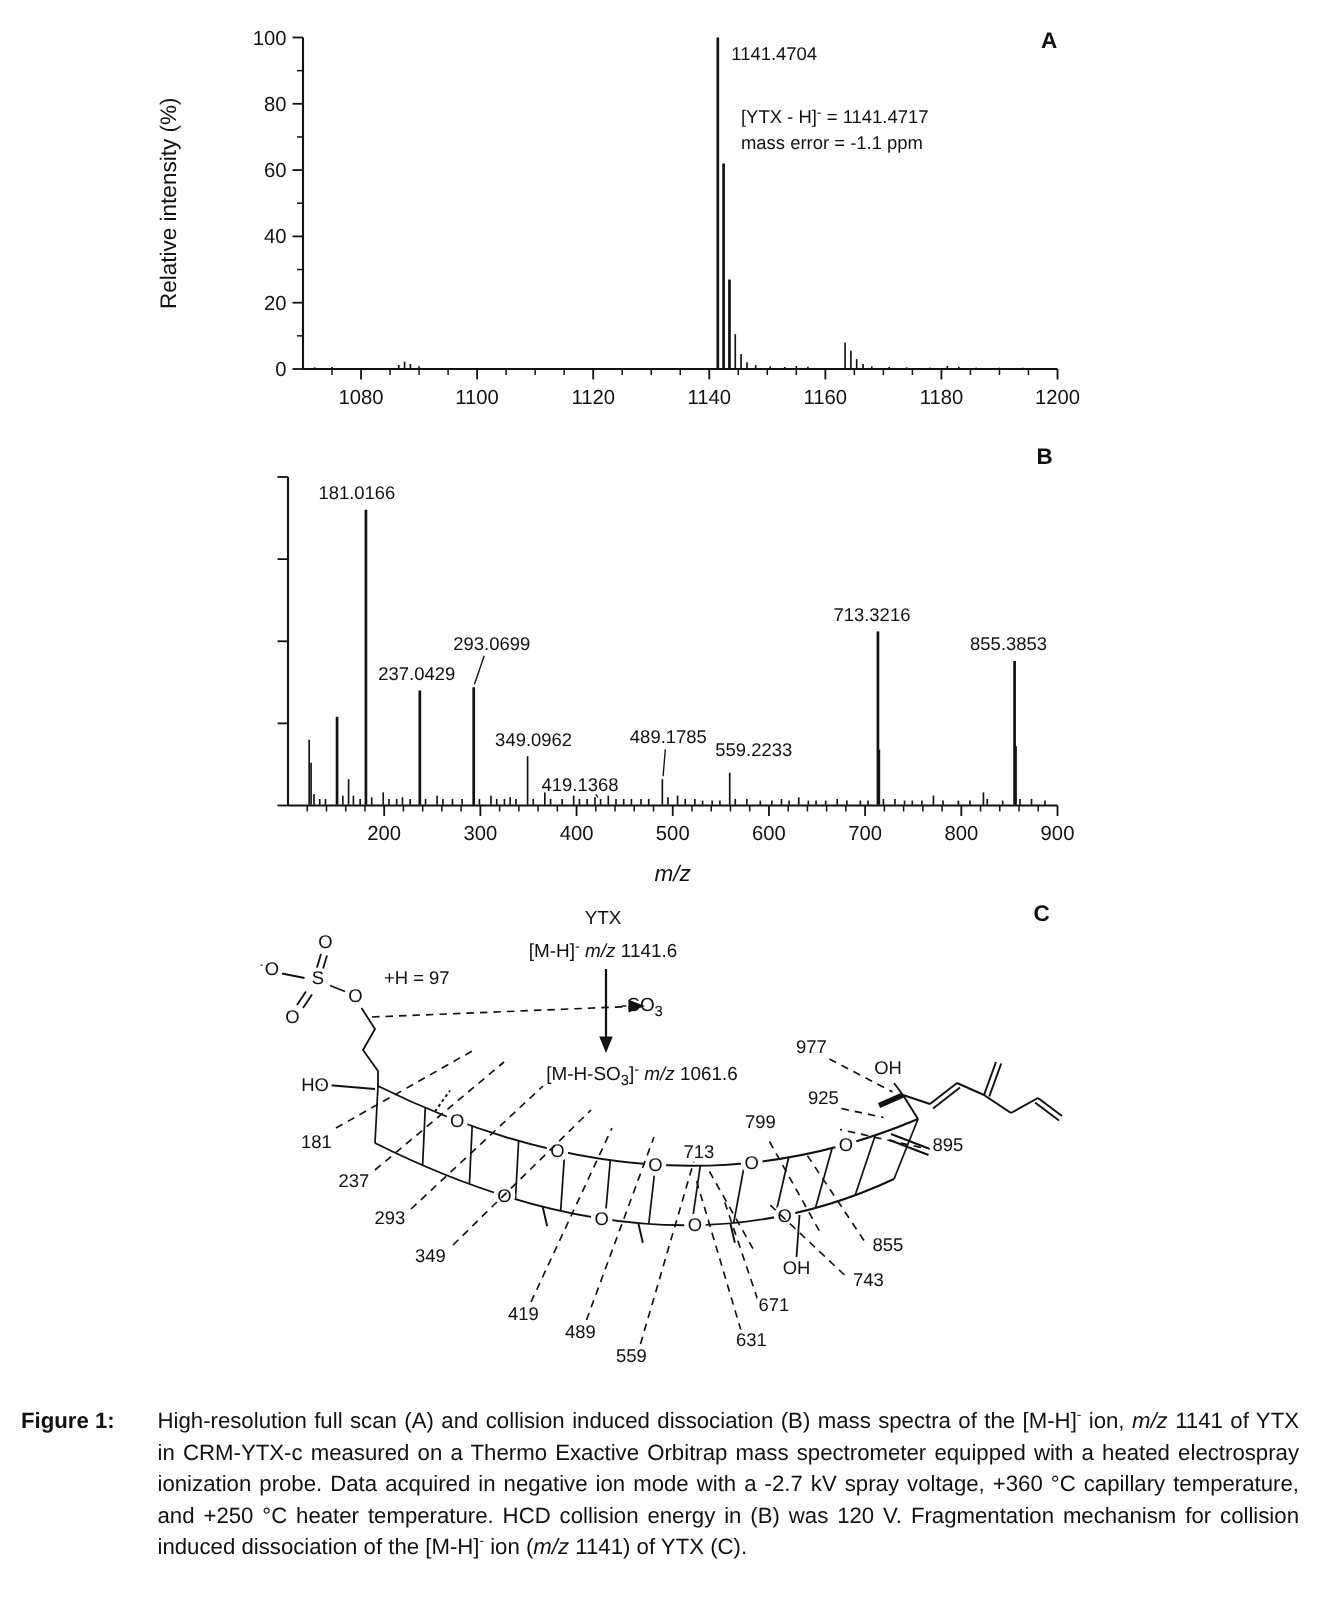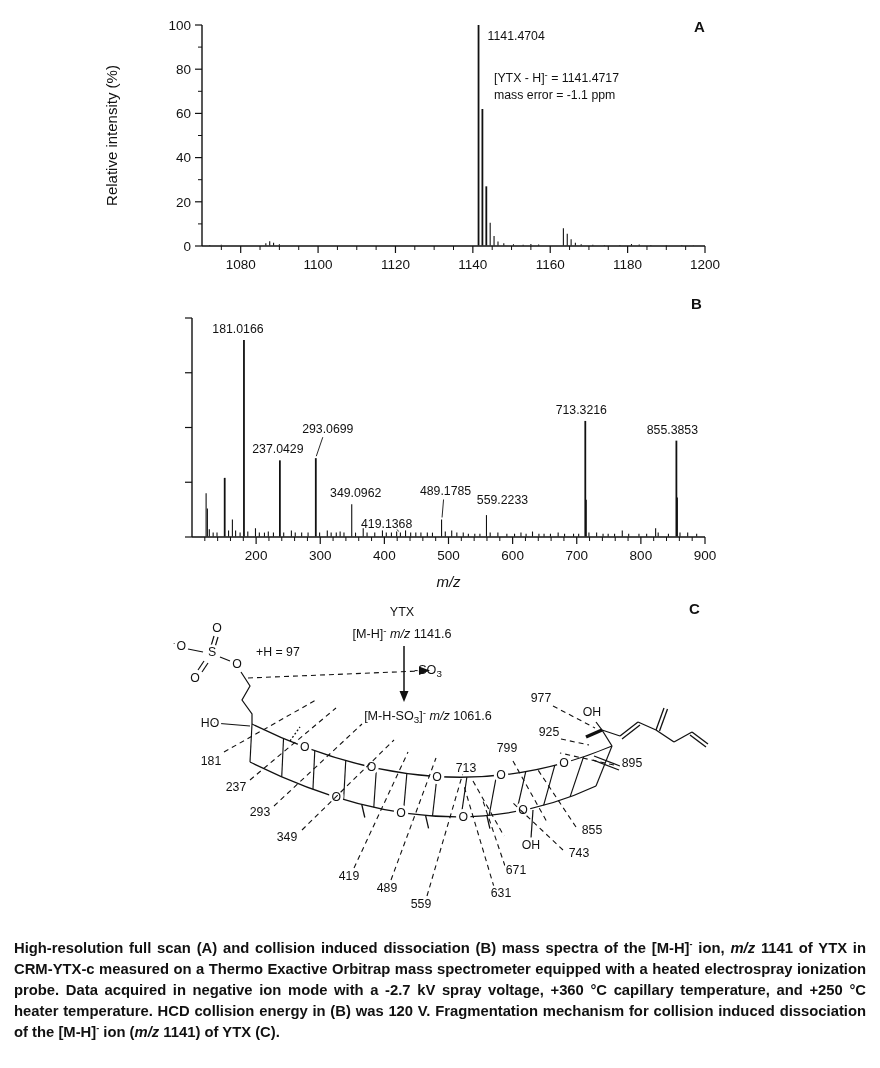--- a/index.html
+++ b/index.html
@@ -2,21 +2,21 @@
 <html><head>
 <meta charset="utf-8">
 <style>
   html,body{margin:0;padding:0;background:#fff;}
   body{width:880px;height:1068px;position:relative;font-family:"Liberation Sans",sans-serif;color:#111;}
   #fig-svg{position:absolute;left:0;top:0;}
   #fig-svg text{fill:#111;font-family:"Liberation Sans","DejaVu Sans",sans-serif;}
   .caption{position:absolute;top:938px;left:14px;width:852px;display:flex;
            font-size:14.8px;line-height:21px;}
   .cap-label{font-weight:bold;width:91px;flex:none;}
-  .cap-text{flex:1;text-align:justify;font-weight:bold;}
+  .cap-text{flex:1;text-align:justify;}
   .cap-text sup{font-size:9px;line-height:0;}
 </style>
 </head>
 <body>
 
 <svg id="fig-svg" width="880" height="936" viewBox="0 0 880 936">
     <g>
       <line x1="202" y1="246" x2="705" y2="246" stroke="#111" stroke-width="1.4"></line>
       <line x1="202" y1="246" x2="202" y2="25" stroke="#111" stroke-width="1.4"></line>
       <line x1="240.69230769230768" y1="246" x2="240.69230769230768" y2="253" stroke="#111" stroke-width="1.2"></line>
@@ -381,14 +381,15 @@
         <text x="402" y="638" font-size="12.6" text-anchor="middle"><tspan dy="0">[M-H]</tspan><tspan dy="-4" font-size="78%">-</tspan><tspan dy="4"> </tspan><tspan dy="0" font-style="italic">m/z</tspan><tspan dy="0"> 1141.6</tspan></text>
         <line x1="404" y1="646" x2="404" y2="694" stroke="#111" stroke-width="1.5"></line>
         <polygon points="404,702 399.5,691 408.5,691" fill="#111"></polygon>
         <text x="414" y="674" font-size="12.6"><tspan dy="0">-SO</tspan><tspan dy="3" font-size="78%">3</tspan></text>
         <text x="428" y="720" font-size="12.6" text-anchor="middle"><tspan dy="0">[M-H-SO</tspan><tspan dy="3" font-size="78%">3</tspan><tspan dy="-3">]</tspan><tspan dy="-4" font-size="78%">-</tspan><tspan dy="4"> </tspan><tspan dy="0" font-style="italic">m/z</tspan><tspan dy="0"> 1061.6</tspan></text>
       </g>
     </g>
   </svg>
 
 <div class="caption">
+  <span class="cap-label">Figure 1:</span>
   <div class="cap-text" id="caption-text"><span>High-resolution full scan (A) and collision induced dissociation (B) mass spectra of the [M-H]</span><sup>-</sup><span> ion, </span><i><span>m/z</span></i><span> 1141 of YTX in CRM-YTX-c measured on a Thermo Exactive Orbitrap mass spectrometer equipped with a heated electrospray ionization probe. Data acquired in negative ion mode with a -2.7 kV spray voltage, +360 °C capillary temperature, and +250 °C heater temperature. HCD collision energy in (B) was 120 V. Fragmentation mechanism for collision induced dissociation of the [M-H]</span><sup>-</sup><span> ion (</span><i><span>m/z</span></i><span> 1141) of YTX (C).</span></div>
 </div>
 
 </body></html>

